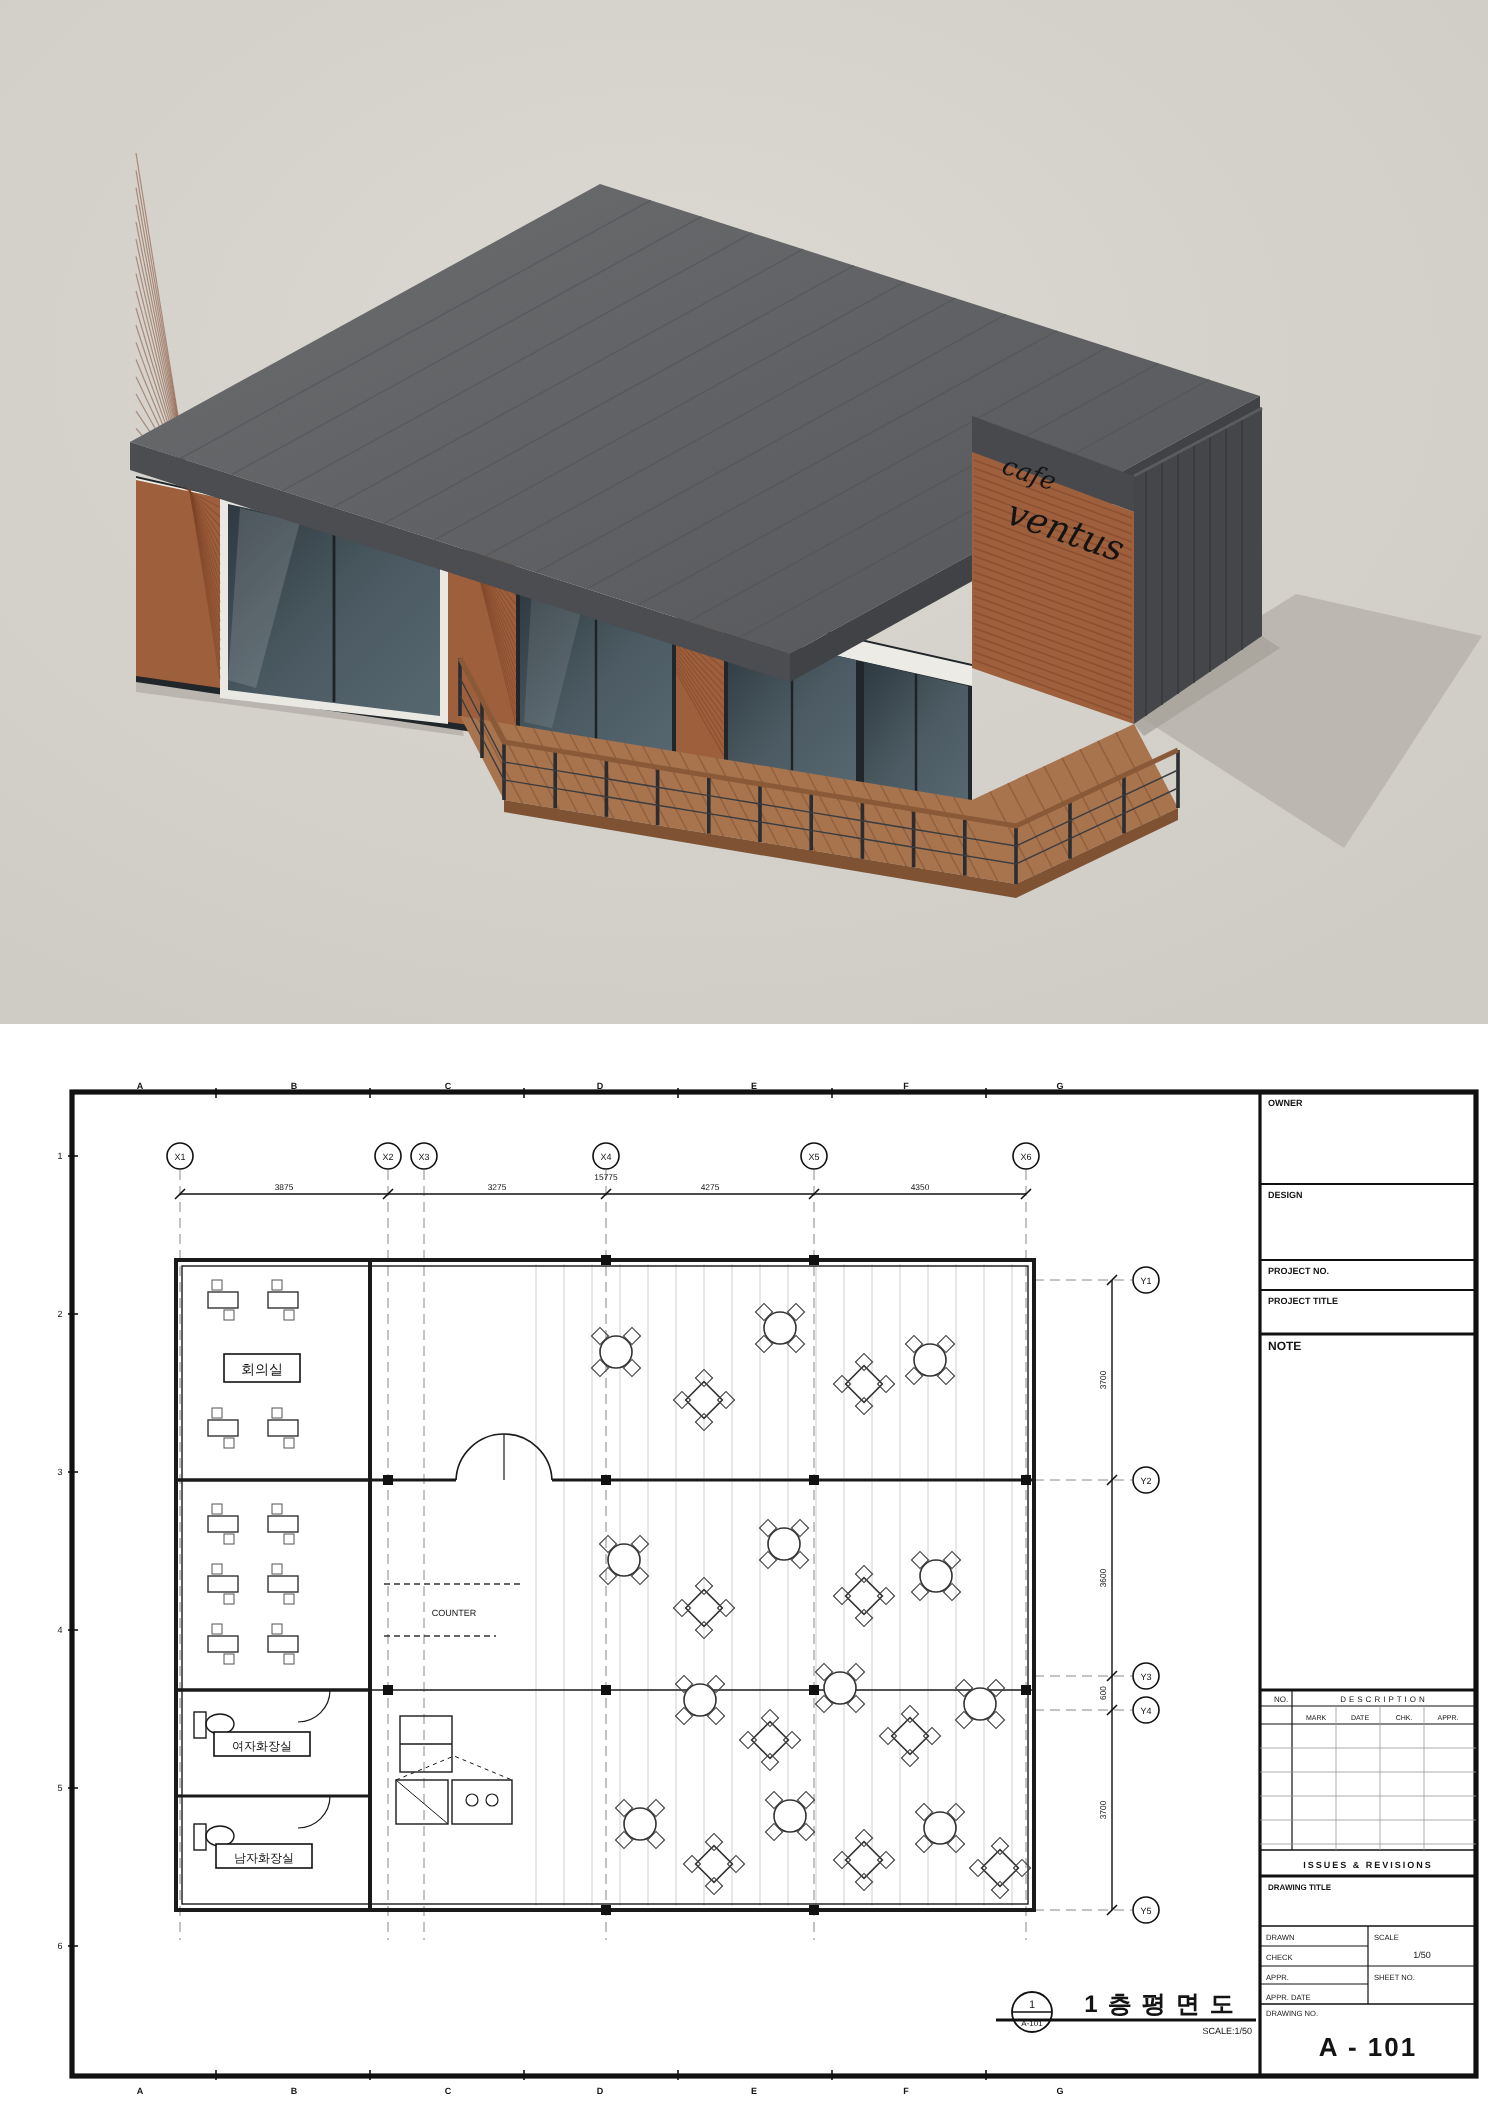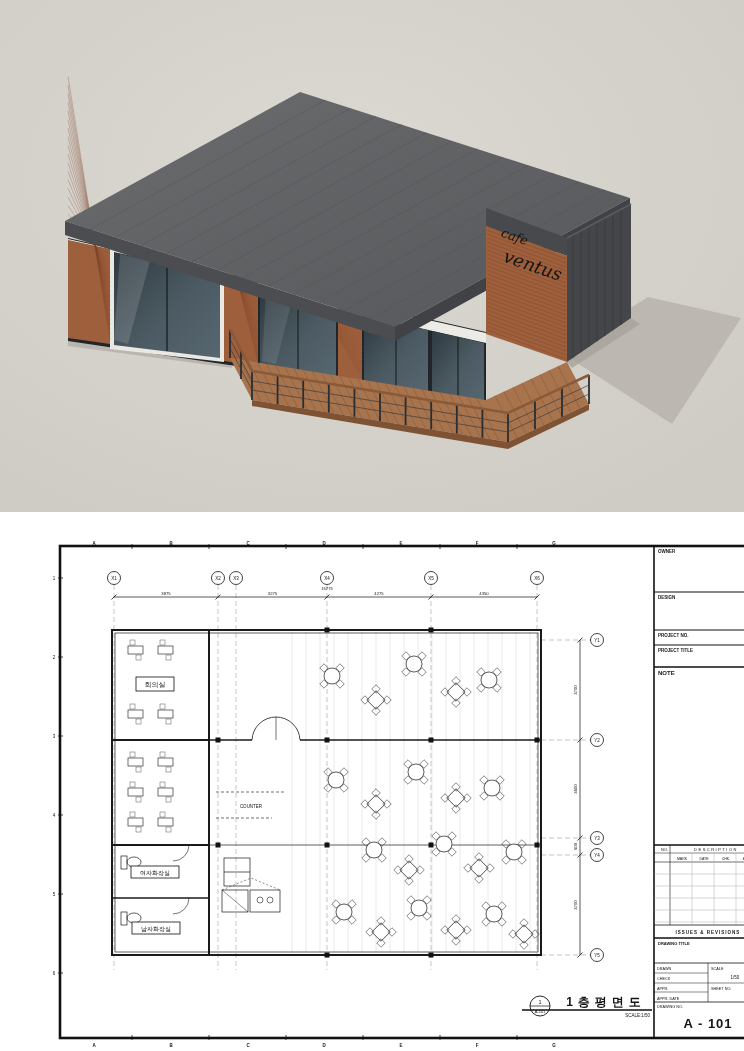--- a/index.html
+++ b/index.html
@@ -1,19 +1,19 @@
 <!DOCTYPE html>
 <html><head>
 <meta charset="utf-8">
 <style>
   html,body{margin:0;padding:0;background:#fff;}
   .page{width:744px;height:1051px;background:#fff;position:relative;overflow:hidden;
         font-family:"Liberation Sans",sans-serif;}
   .render-wrap{width:744px;height:512px;}
-  .sheet-wrap{width:612px;height:511px;margin-top:28px;margin-left:24px;}
+  .sheet-wrap{width:612px;height:511px;margin-top:28px;}
   svg{display:block;}
   text{fill:#141414;}
   .plan-line{stroke:#1a1a1a;fill:none;}
 </style>
 </head>
 <body>
 
 <div class="page">
 
   <div class="render-wrap">

